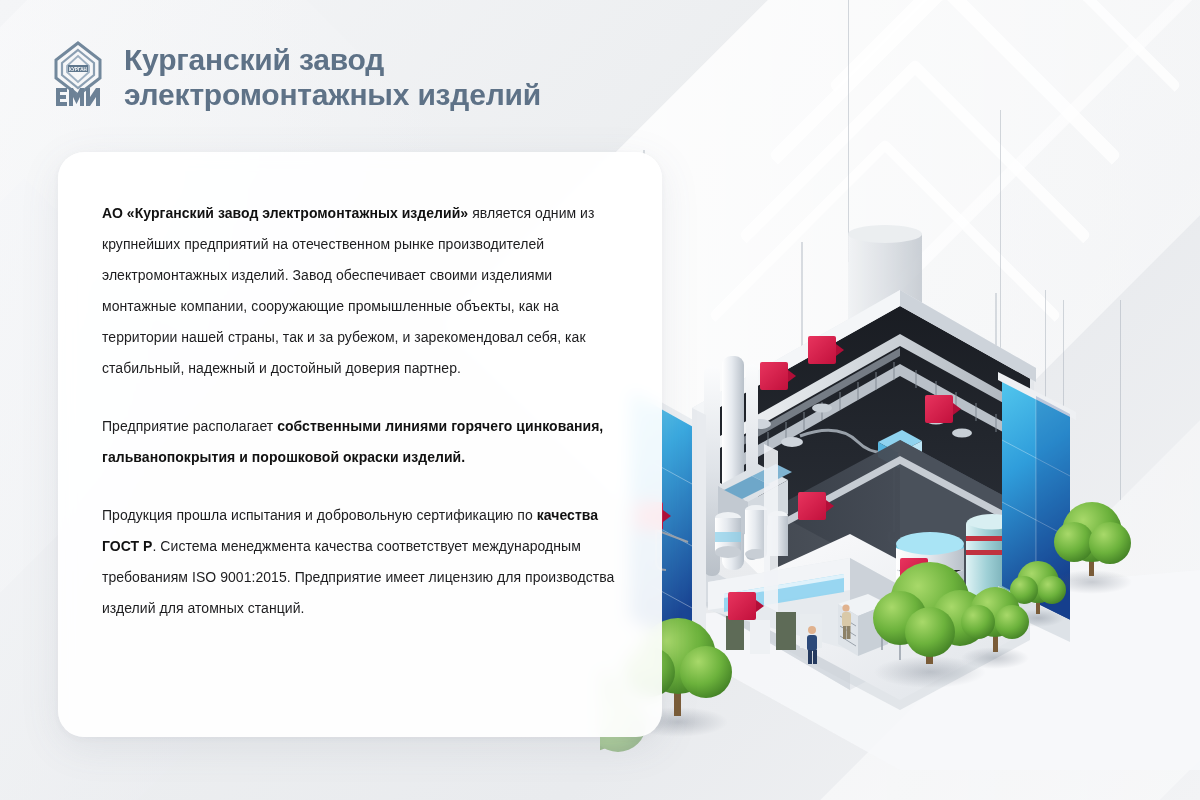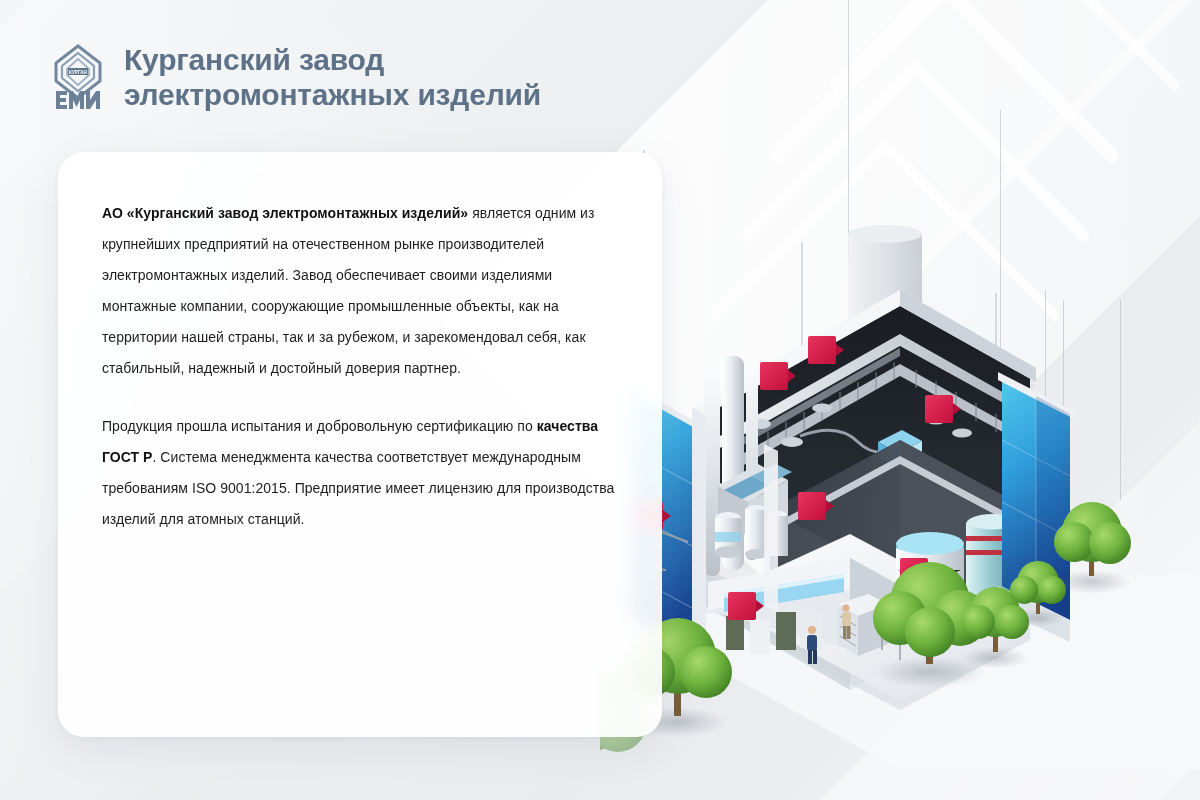--- a/index.html
+++ b/index.html
@@ -48,21 +48,21 @@
   }
   .chev.c1{ width:250px; height:250px; left:820px; top:30px; }
   .chev.c2{ width:250px; height:250px; left:790px; top:110px; border-width:12px 12px 0 0;}
   .chev.c3{ width:250px; height:250px; left:760px; top:190px; border-width:10px 10px 0 0;}
   .chev.c4{ width:250px; height:250px; left:880px; top:-40px; border-width:10px 10px 0 0;}
   .vline{
     position:absolute; width:1px; background:rgba(160,168,180,.45);
   }
 
   
-  .header{ position:absolute; left:50px; top:38px; display:flex; align-items:flex-end; gap:18px; }
+  .header{ position:absolute; left:50px; top:38px; display:flex; align-items:center; gap:18px; }
   .logo{ width:56px; height:70px; flex:0 0 auto; }
   .title{
     color:#5e7287;
     font-weight:bold;
     font-size:30px;
     line-height:1.18;
     letter-spacing:-.2px;
     white-space:pre-line;
     padding-top:4px;
   }
@@ -470,19 +470,22 @@
     </div>
     <div class="title">Курганский завод
 электромонтажных изделий</div>
   </div>
 
   <div class="card">
     <p>
       <b>АО «Курганский завод электромонтажных изделий»</b><span> является одним из крупнейших предприятий на отечественном рынке производителей электромонтажных изделий. Завод обеспечивает своими изделиями монтажные компании, сооружающие промышленные объекты, как на территории нашей страны, так и за рубежом, и зарекомендовал себя, как стабильный, надежный и достойный доверия партнер.</span>
     </p>
 
+    <p>
+      <span>Предприятие располагает </span><b>собственными линиями горячего цинкования, гальванопокрытия и порошковой окраски изделий.</b><span></span>
+    </p>
 
     <p>
       <span>Продукция прошла испытания и добровольную сертификацию по </span><b>качества ГОСТ Р</b><span>. Система менеджмента качества соответствует международным требованиям ISO 9001:2015. Предприятие имеет лицензию для производства изделий для атомных станций.</span>
     </p>
   </div>
 
 </div>
 
 </body></html>

